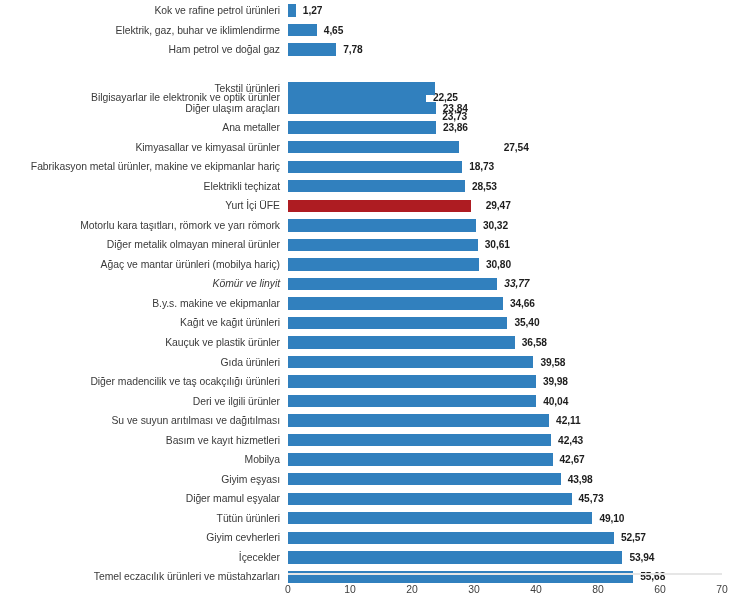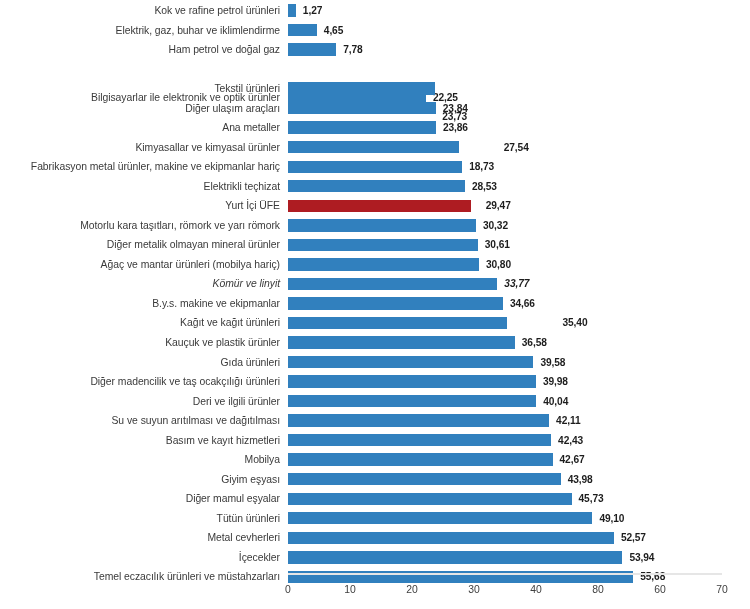--- a/index.html
+++ b/index.html
@@ -181,21 +181,21 @@
         <div class="bar-value" style="left: 504.374px; top: 4px;">33,77</div>
       </div>
       <div class="bar-row" style="top: 293.95px;">
         <div class="cat-label" style="top: 4px;">B.y.s. makine ve ekipmanlar</div>
         <div class="bar" style="width: 214.892px;"></div>
         <div class="bar-value" style="left: 509.892px; top: 4px;">34,66</div>
       </div>
       <div class="bar-row" style="top: 313.48px;">
         <div class="cat-label" style="top: 4px;">Kağıt ve kağıt ürünleri</div>
         <div class="bar" style="width: 219.48px;"></div>
-        <div class="bar-value" style="left: 514.48px; top: 4px; margin-left: 48px;">35,40</div>
+        <div class="bar-value" style="left: 514.48px; top: 4px;">35,40</div>
       </div>
       <div class="bar-row" style="top: 333.01px;">
         <div class="cat-label" style="top: 4px;">Kauçuk ve plastik ürünler</div>
         <div class="bar" style="width: 226.796px;"></div>
         <div class="bar-value" style="left: 521.796px; top: 4px;">36,58</div>
       </div>
       <div class="bar-row" style="top: 352.54px;">
         <div class="cat-label" style="top: 4px;">Gıda ürünleri</div>
         <div class="bar" style="width: 245.396px;"></div>
         <div class="bar-value" style="left: 540.396px; top: 4px;">39,58</div>
@@ -234,21 +234,21 @@
         <div class="cat-label" style="top: 4px;">Diğer mamul eşyalar</div>
         <div class="bar" style="width: 283.526px;"></div>
         <div class="bar-value" style="left: 578.526px; top: 4px;">45,73</div>
       </div>
       <div class="bar-row" style="top: 508.78px;">
         <div class="cat-label" style="top: 4px;">Tütün ürünleri</div>
         <div class="bar" style="width: 304.42px;"></div>
         <div class="bar-value" style="left: 599.42px; top: 4px;">49,10</div>
       </div>
       <div class="bar-row" style="top: 528.31px;">
-        <div class="cat-label" style="top: 4px;">Metal cevherleri</div>
+        <div class="cat-label" style="top: 4px;">Giyim cevherleri</div>
         <div class="bar" style="width: 325.934px;"></div>
         <div class="bar-value" style="left: 620.934px; top: 4px;">52,57</div>
       </div>
       <div class="bar-row" style="top: 547.84px;">
         <div class="cat-label" style="top: 4px;">İçecekler</div>
         <div class="bar" style="width: 334.428px;"></div>
         <div class="bar-value" style="left: 629.428px; top: 4px;">53,94</div>
       </div>
       <div class="bar-row" style="top: 567.37px;">
         <div class="cat-label" style="top: 4px;">Temel eczacılık ürünleri ve müstahzarları</div>

